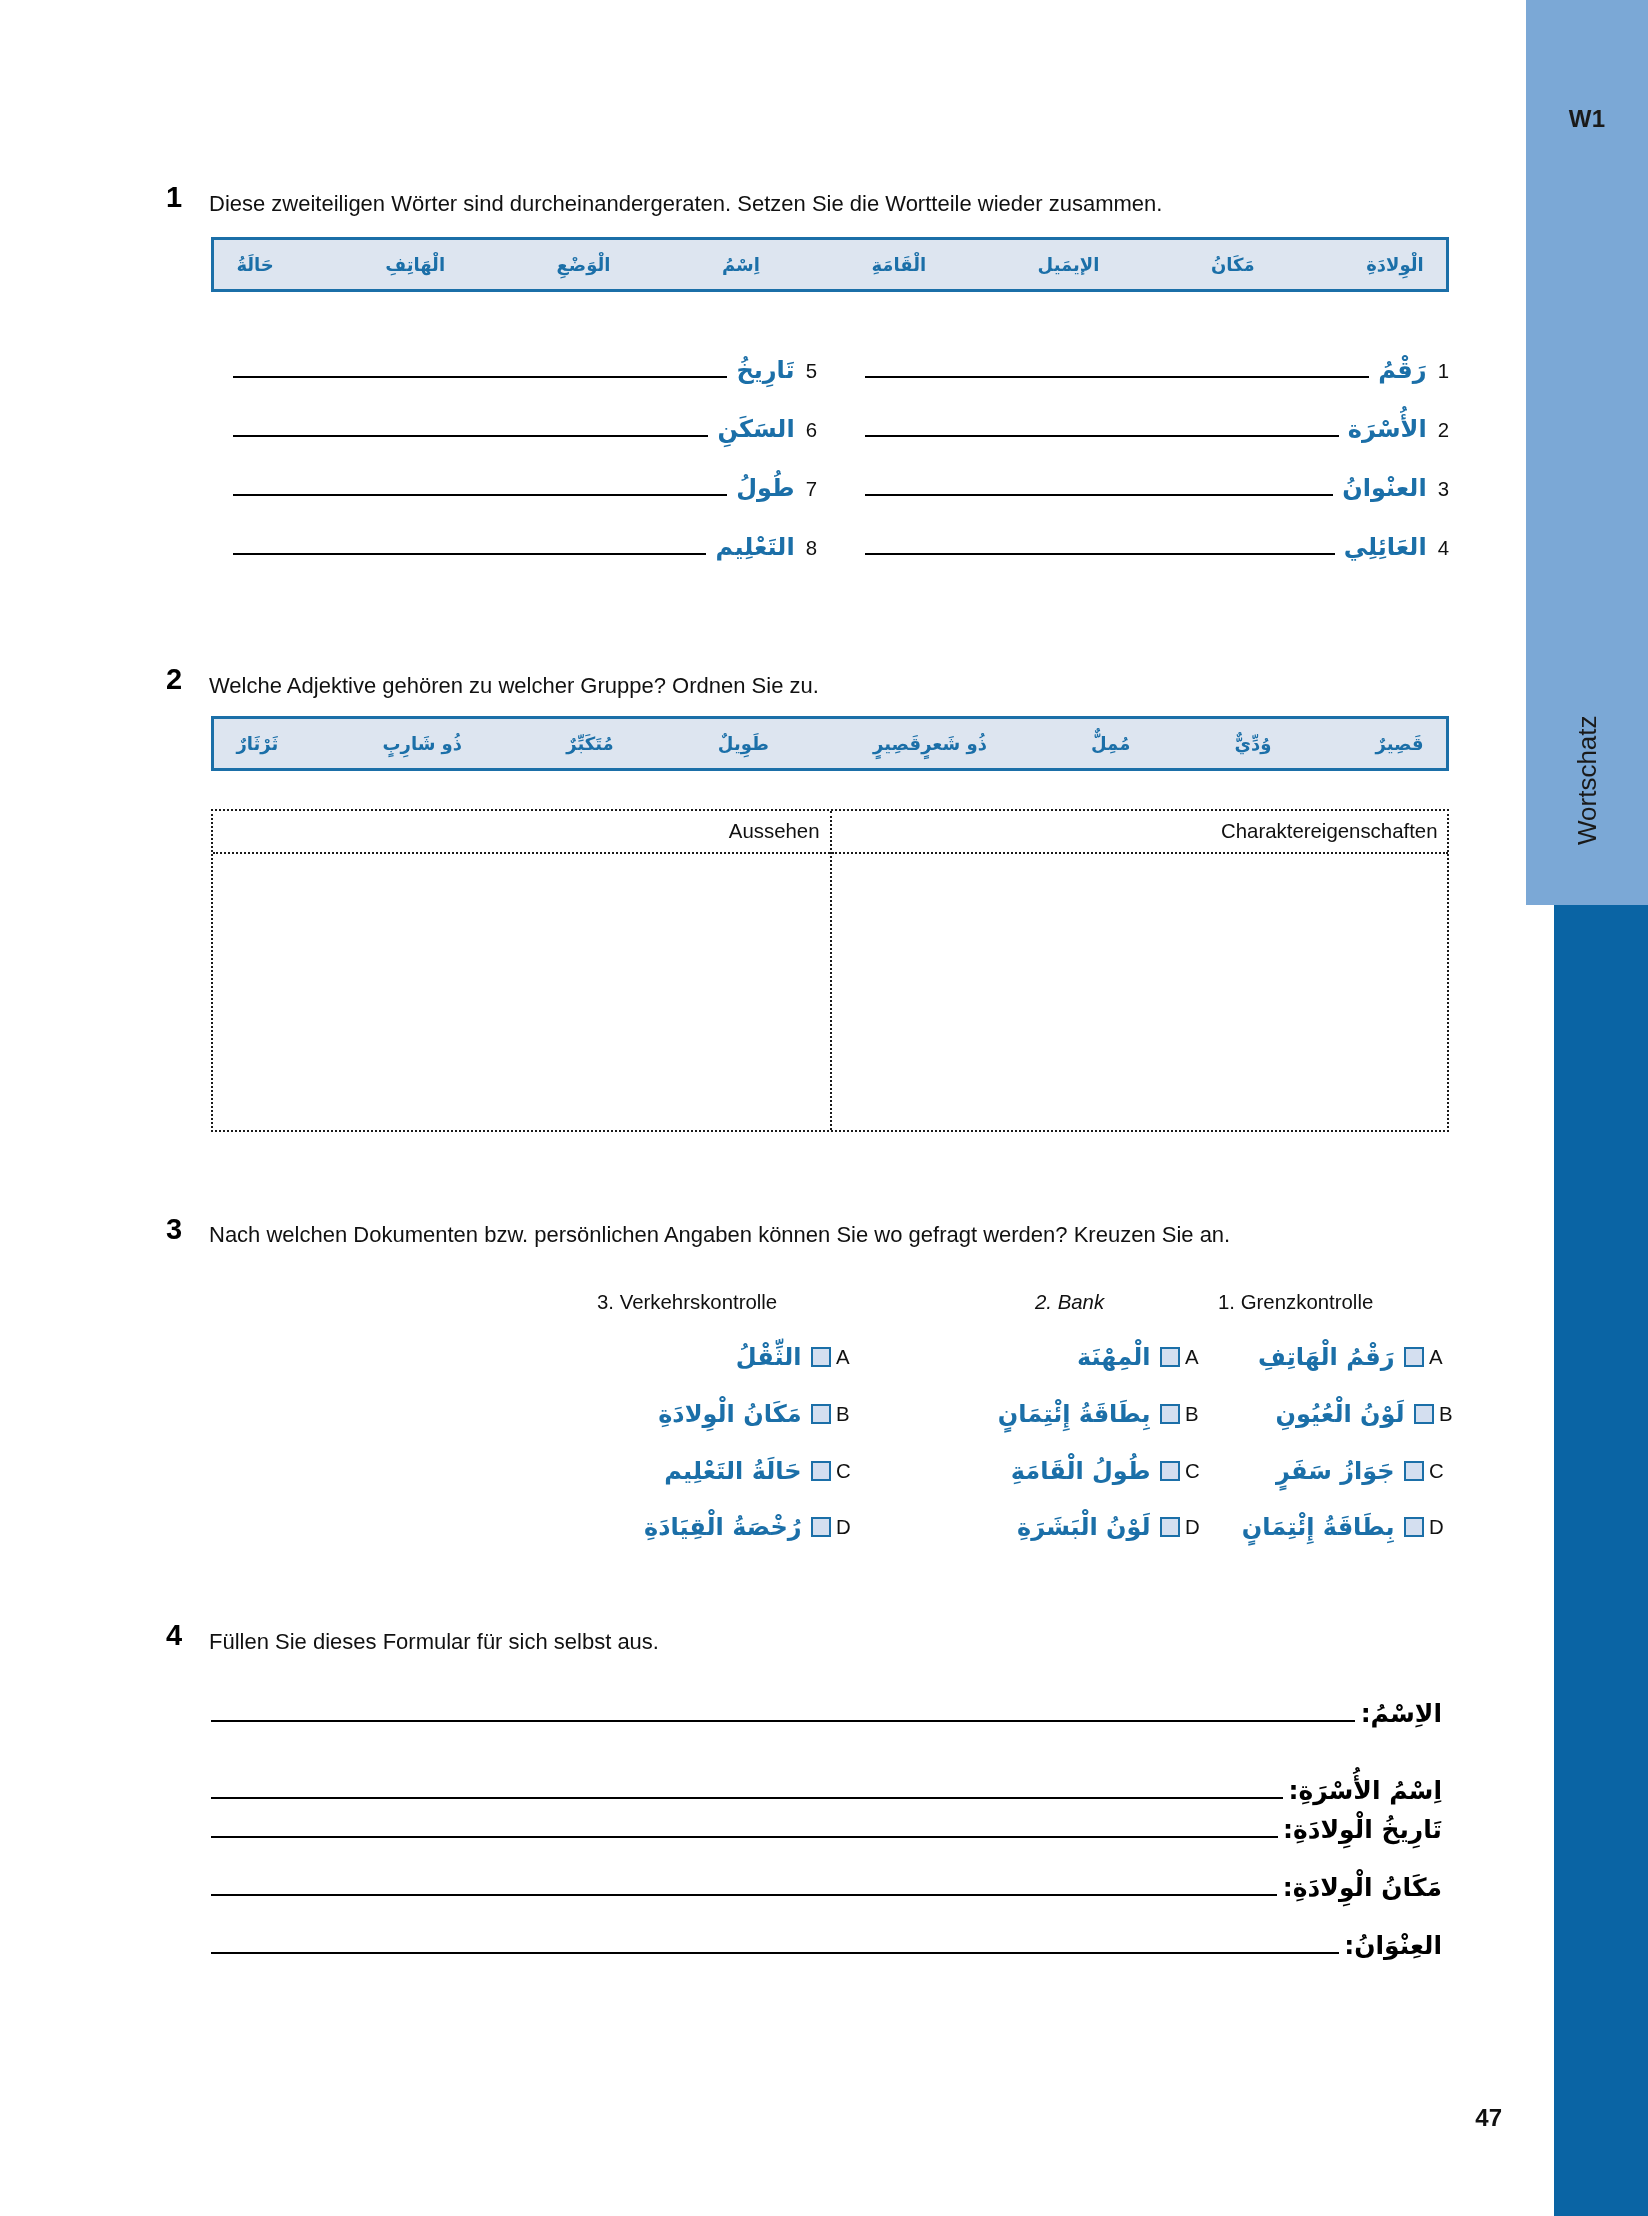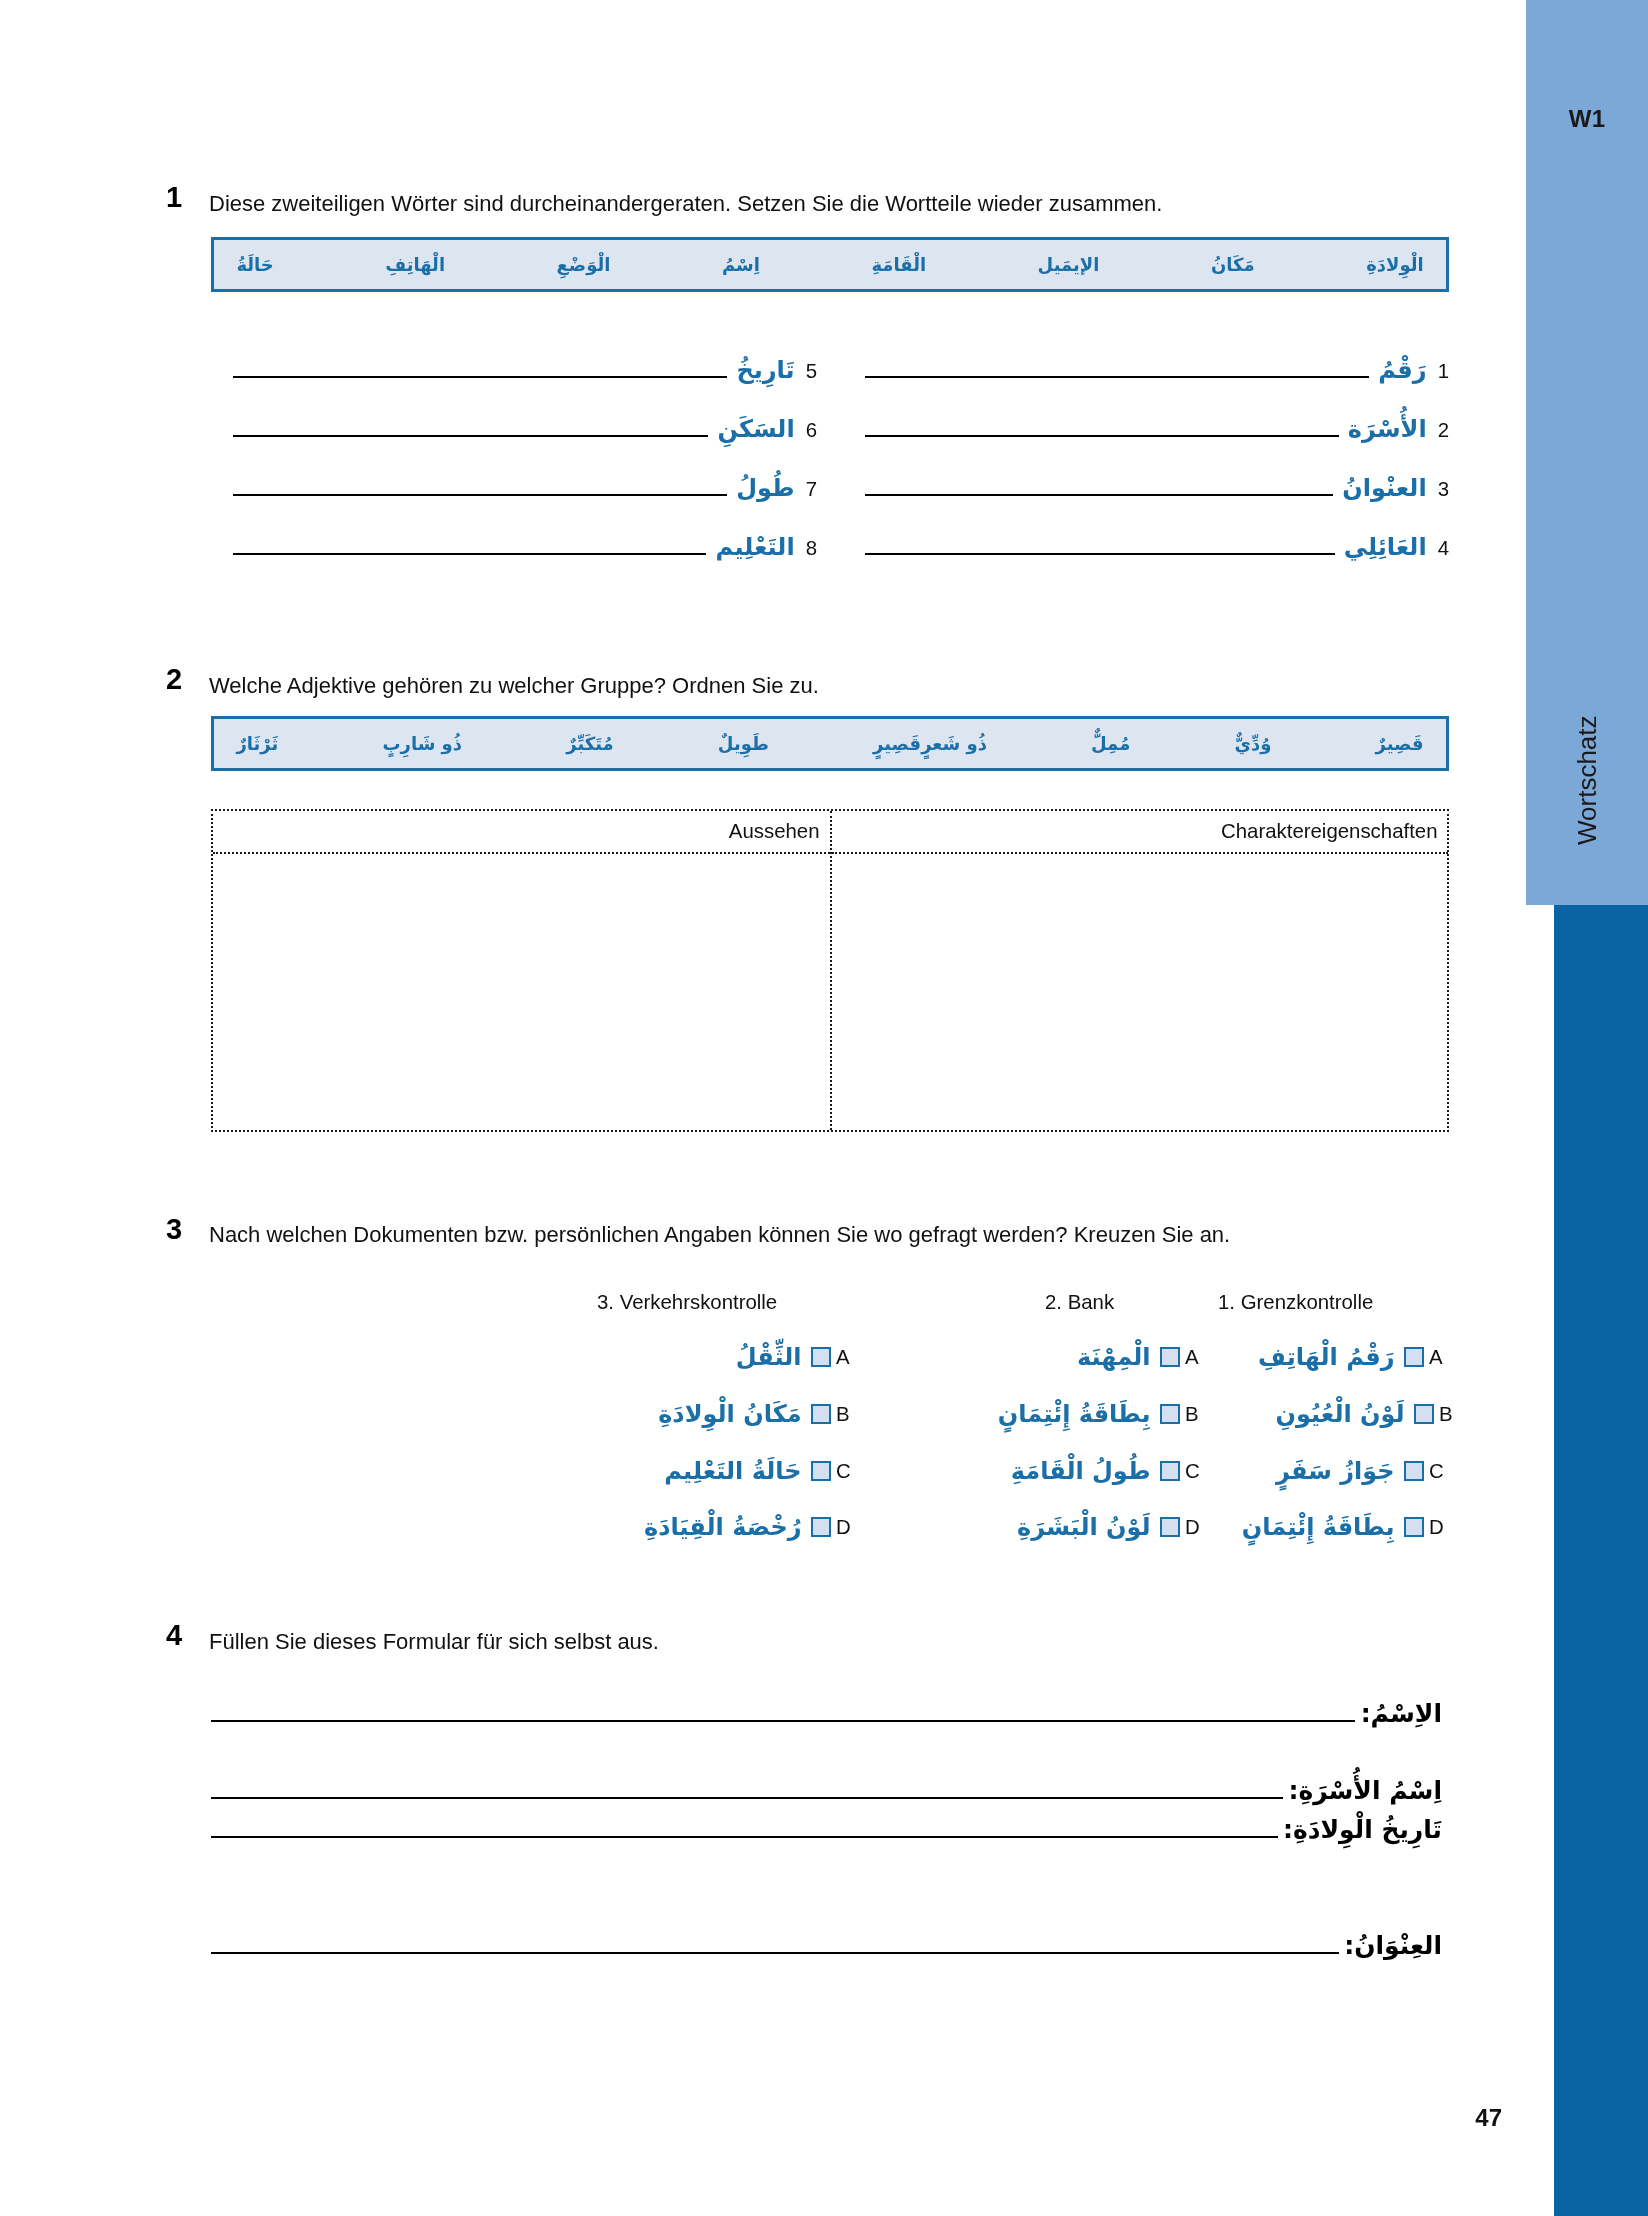--- a/index.html
+++ b/index.html
@@ -260,21 +260,21 @@
       <span class="cb-letter">C</span>
     </div>
     <div class="cbrow" style="left:0;top:217px;width:395px;">
       <span class="cb-text">رُخْصَةُ الْقِيَادَةِ</span>
       <span class="cb-box"></span>
       <span class="cb-letter">D</span>
     </div>
   </div>
 
   <div class="cbgroup" style="left:876px;top:1291px;width:329px;">
-    <div class="cbgroup-title" style="left:169px;">2. Bank</div>
+    <div class="cbgroup-title" style="left:159px;font-style:italic;">2. Bank</div>
     <div class="cbrow" style="left:0;top:47px;width:329px;">
       <span class="cb-text">الْمِهْنَة</span>
       <span class="cb-box"></span>
       <span class="cb-letter">A</span>
     </div>
     <div class="cbrow" style="left:0;top:104px;width:329px;">
       <span class="cb-text">بِطَاقَةُ إِئْتِمَانٍ</span>
       <span class="cb-box"></span>
       <span class="cb-letter">B</span>
     </div>
@@ -322,20 +322,24 @@
     <span class="form-line"></span>
   </div>
   <div class="form-row" style="left:211px;top:1757px;margin-top:19px;">
     <span class="form-label">اِسْمُ الأُسْرَةِ:</span>
     <span class="form-line"></span>
   </div>
   <div class="form-row" style="left:211px;top:1815px;">
     <span class="form-label">تَارِيخُ الْوِلادَةِ:</span>
     <span class="form-line"></span>
   </div>
+  <div class="form-row" style="left:211px;top:1873px;">
+    <span class="form-label">مَكَانُ الْوِلادَةِ:</span>
+    <span class="form-line"></span>
+  </div>
   <div class="form-row" style="left:211px;top:1931px;">
     <span class="form-label">العِنْوَانُ:</span>
     <span class="form-line"></span>
   </div>
 
   <div class="page-num">47</div>
 
 </div>
 
 

